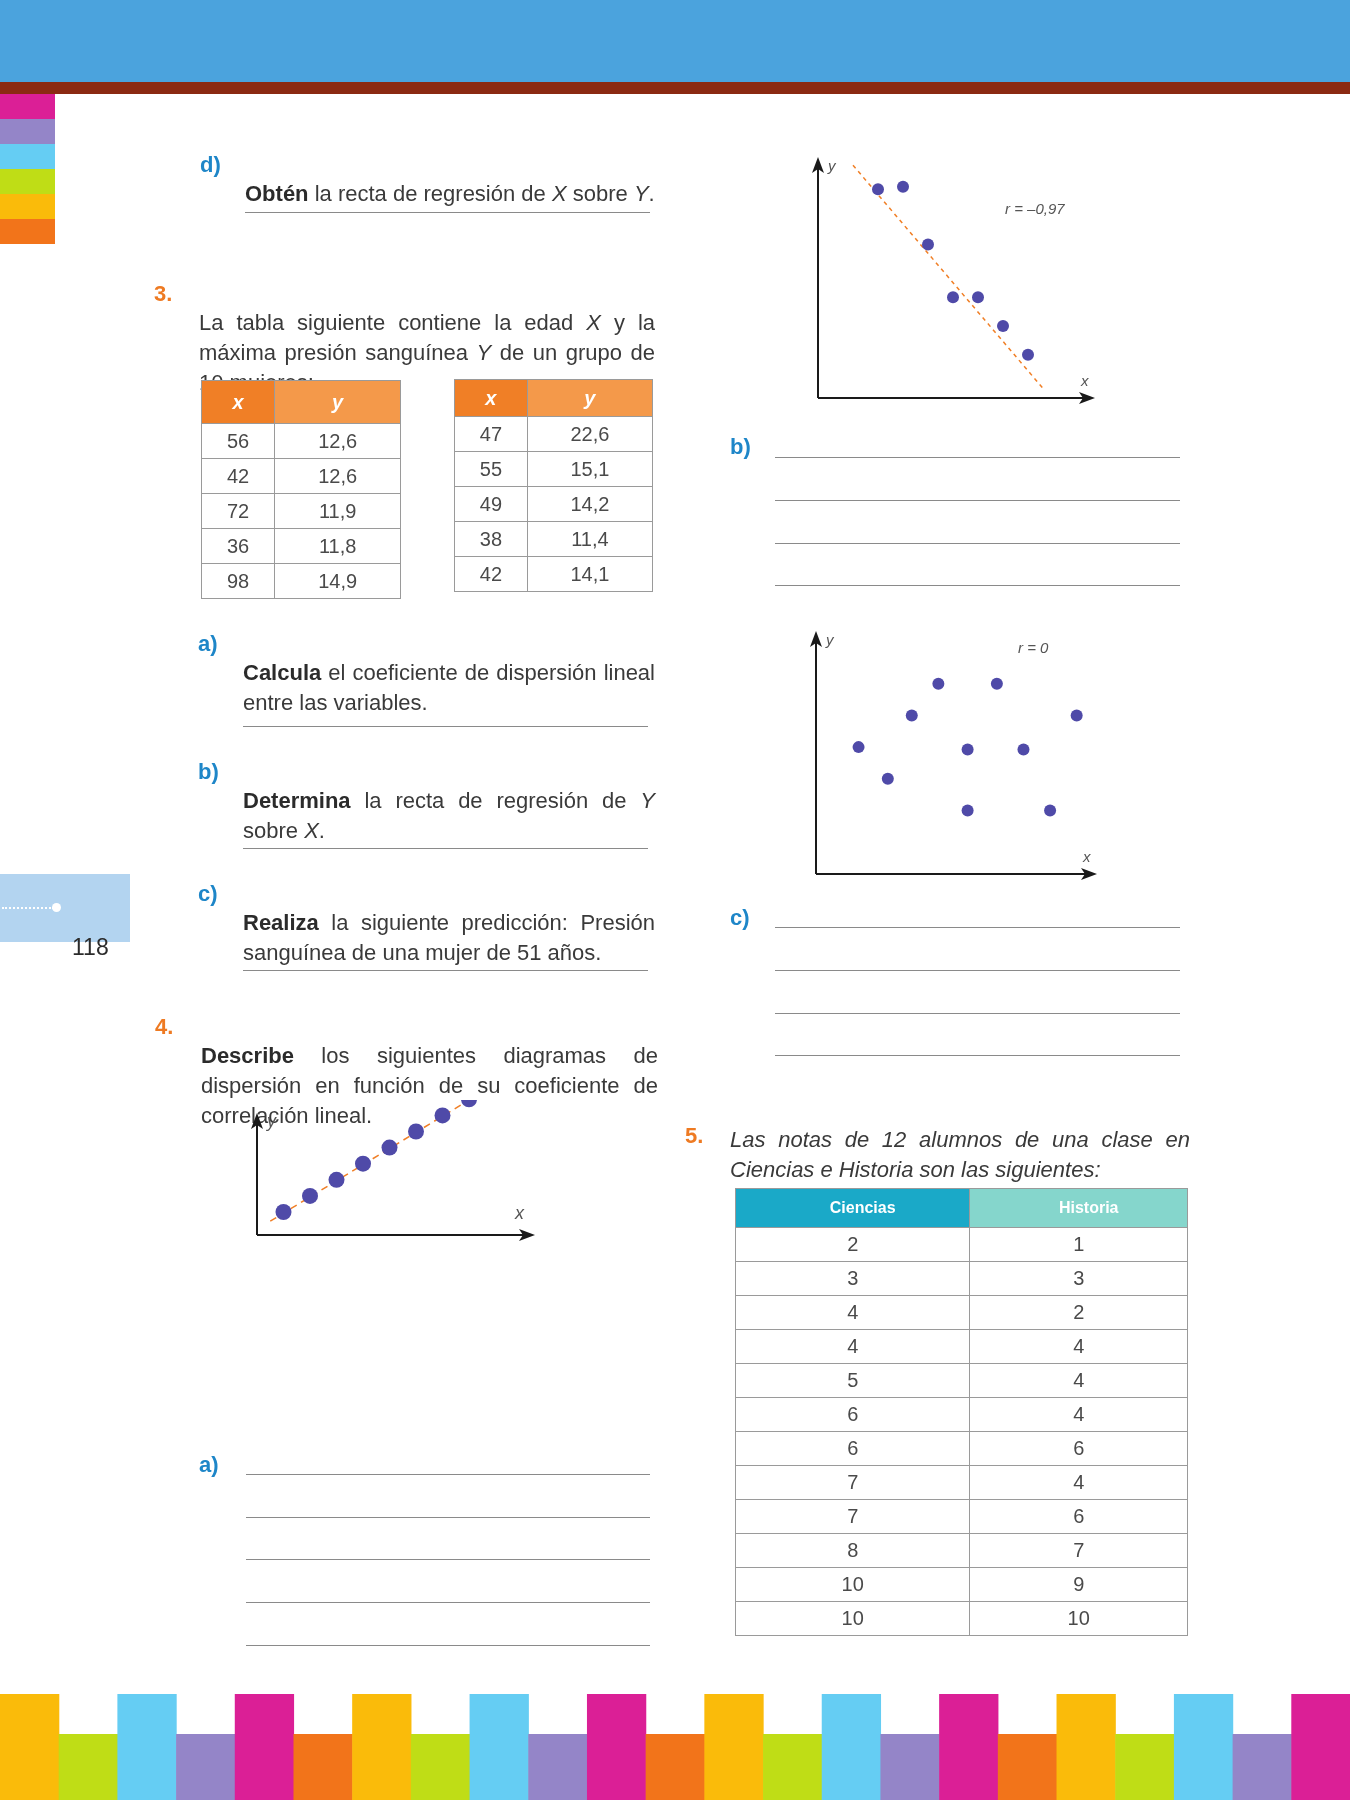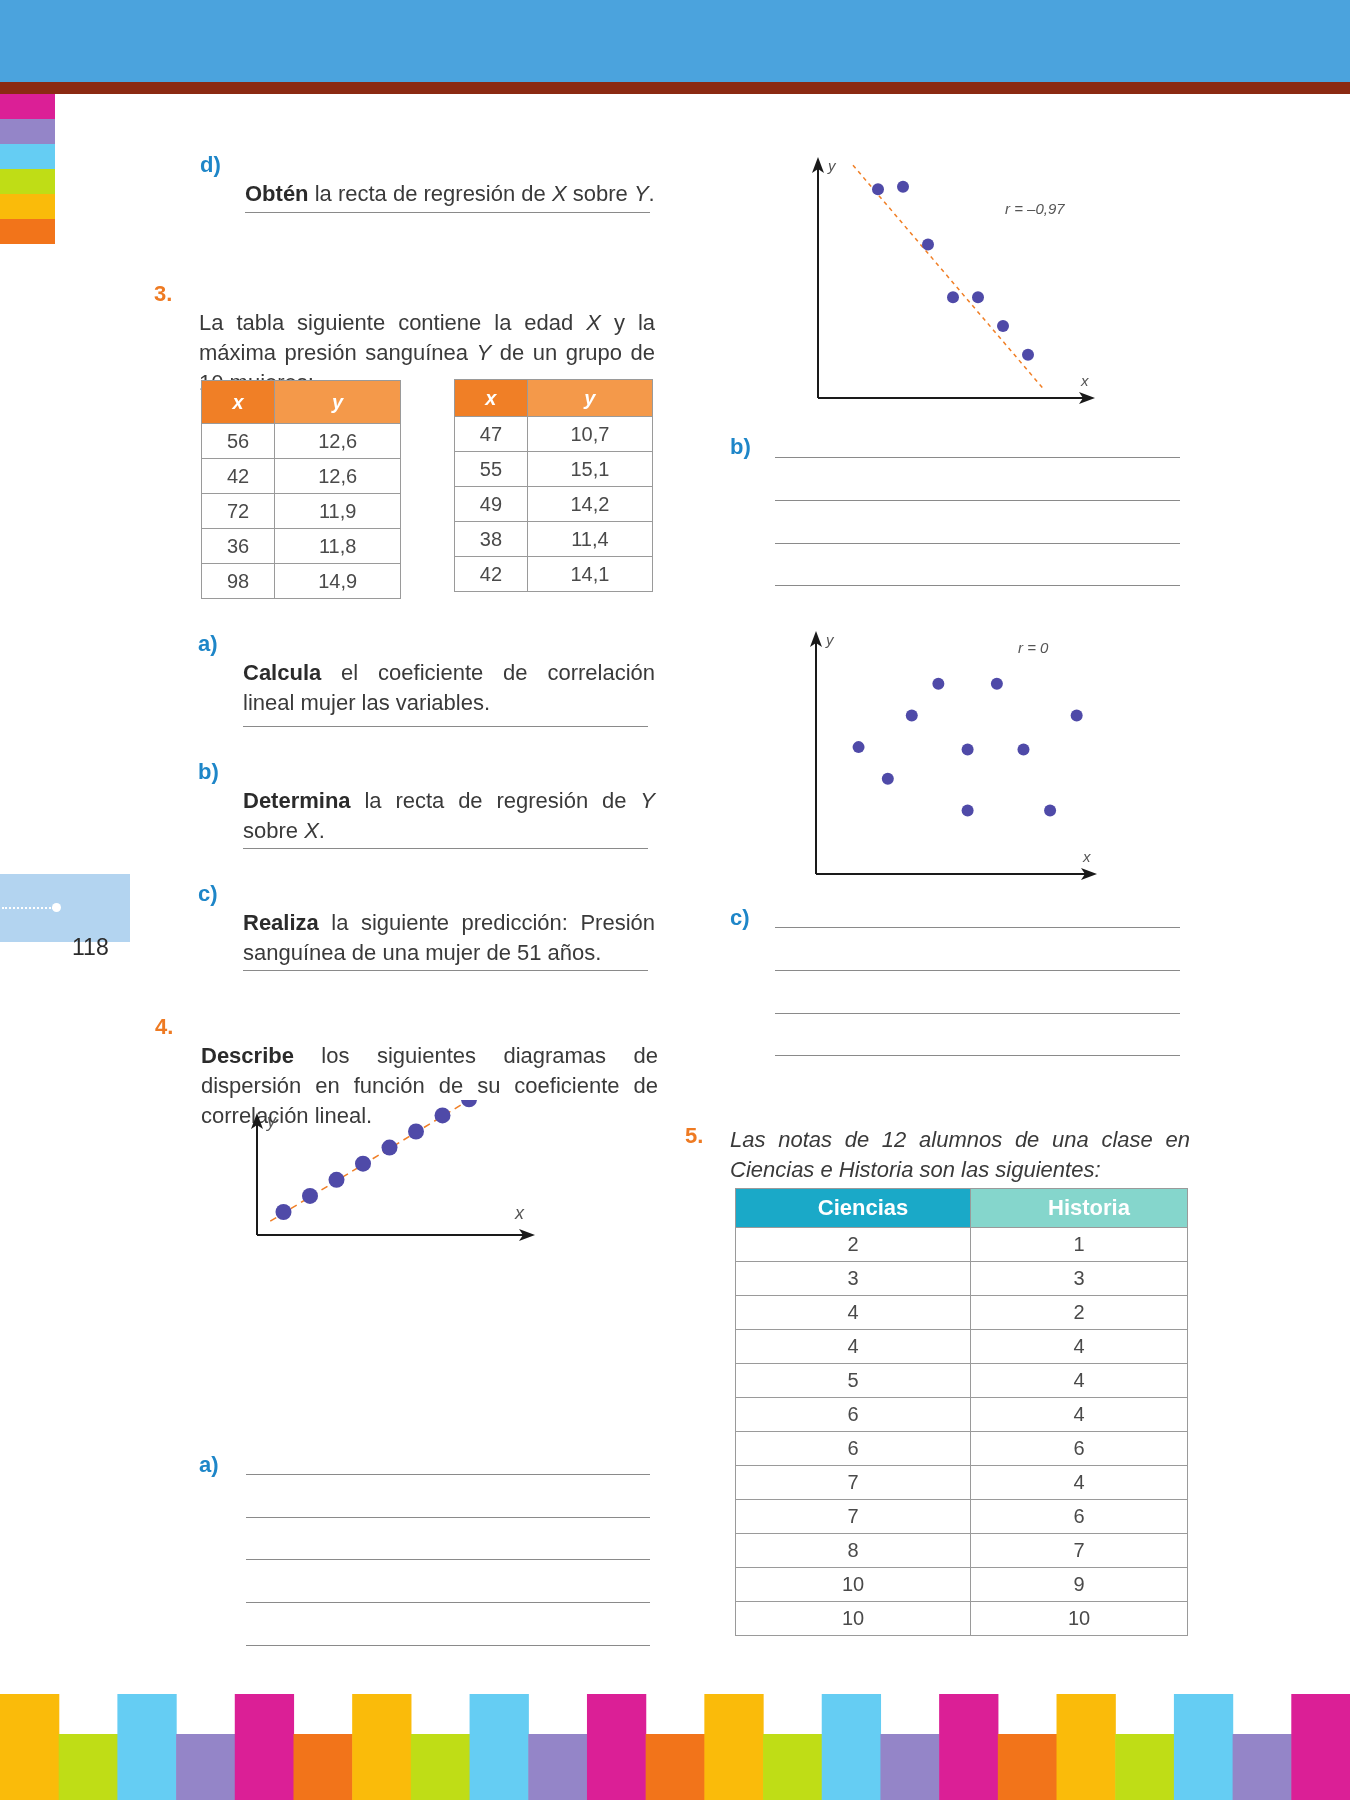--- a/index.html
+++ b/index.html
@@ -21,21 +21,21 @@
   .lbl-blue { color:#1E86C8; font-weight:bold; font-size:22px; line-height:30px; }
   .lbl-orange { color:#EE7A22; font-weight:bold; font-size:22px; line-height:30px; }
   .rule { height:0; border-top:1.5px solid #8a8a8a; }
 
   table.data { border-collapse:collapse; position:absolute; font-size:20px; color:#4a4a4a; }
   table.data td, table.data th { border:1.5px solid #9a9a9a; text-align:center; padding:0; }
   table.orange th { color:#ffffff; font-weight:bold; font-style:italic; height:42px; }
   table.orange td { height:34px; }
   table.orange th.c1 { background:#F07F26; }
   table.orange th.c2 { background:#F4994A; }
-  table.teal th { color:#ffffff; font-weight:bold; height:38px; font-size:22px;padding-left:20px; }
+  table.teal th { color:#ffffff; font-weight:bold; height:38px; font-size:16px;padding-left:20px; }
   table.teal th.c1 { background:#1AA9C8; }
   table.teal th.c2 { background:#85D6CC; }
   table.teal td { height:33px; }
 
   .bottom-bar { left:0; top:1694px; width:1350px; height:106px; }
   svg text { font-family:"Liberation Sans", sans-serif; }
 </style>
 </head>
 <body>
 
@@ -96,21 +96,21 @@
 <table class="data orange" id="t3r" style="left:454px;top:379px;width:199px;">
   <thead>
       <tr>
     <th class="c1" style="height:36px;">x</th>
     <th class="c2" style="height:36px;">y</th>
   </tr>
     </thead>
   <tbody>
       <tr>
         <td>47</td>
-        <td>10,7</td>
+        <td>22,6</td>
       </tr>
       <tr>
         <td>55</td>
         <td>15,1</td>
       </tr>
       <tr>
         <td>49</td>
         <td>14,2</td>
       </tr>
       <tr>
@@ -118,21 +118,21 @@
         <td>11,4</td>
       </tr>
       <tr>
         <td>42</td>
         <td>14,1</td>
       </tr>
     </tbody>
 </table>
 
 <div class="abs lbl-blue" style="left:198px;top:629px;">a)</div>
-<div class="abs txt" style="left:243px;top:629px;width:412px;"><b>Calcula</b><span> el coeficiente de correlación lineal mujer las variables.</span></div>
+<div class="abs txt" style="left:243px;top:629px;width:412px;"><b>Calcula</b><span> el coeficiente de dispersión lineal entre las variables.</span></div>
 <div class="abs rule" style="left:243px;top:726px;width:405px;"></div>
 
 <div class="abs lbl-blue" style="left:198px;top:757px;">b)</div>
 <div class="abs txt" style="left:243px;top:757px;width:412px;text-align-last:left;"><b>Determina</b><span> la recta de regresión de </span><i>Y</i><span> sobre </span><i>X</i><span>.</span></div>
 <div class="abs rule" style="left:243px;top:848px;width:405px;"></div>
 
 <div class="abs lbl-blue" style="left:198px;top:879px;">c)</div>
 <div class="abs txt" style="left:243px;top:879px;width:412px;"><b>Realiza</b><span> la siguiente predicción: Presión sanguínea de una mujer de 51 años.</span></div>
 <div class="abs rule" style="left:243px;top:970px;width:405px;"></div>
 

